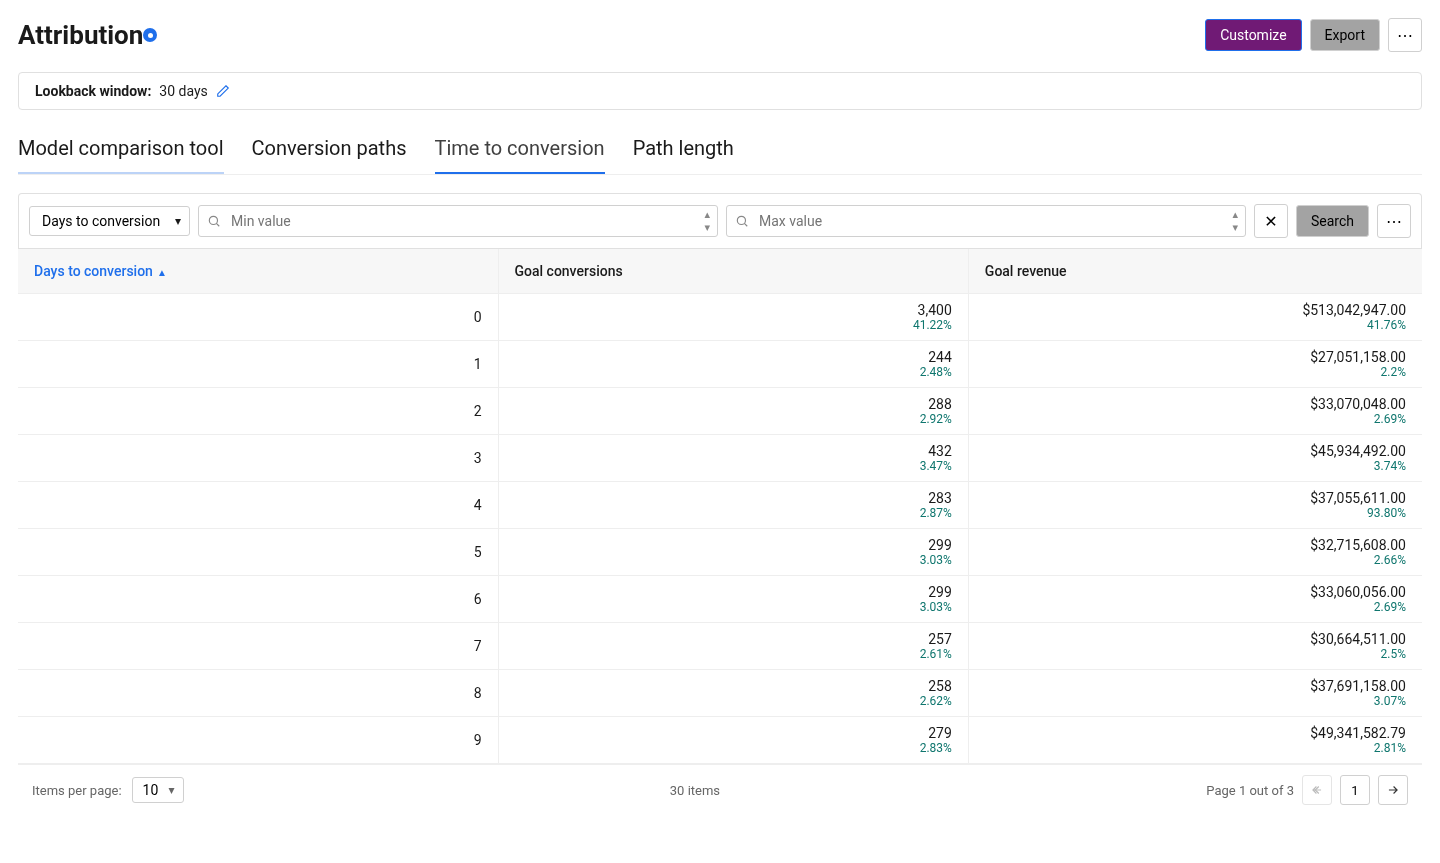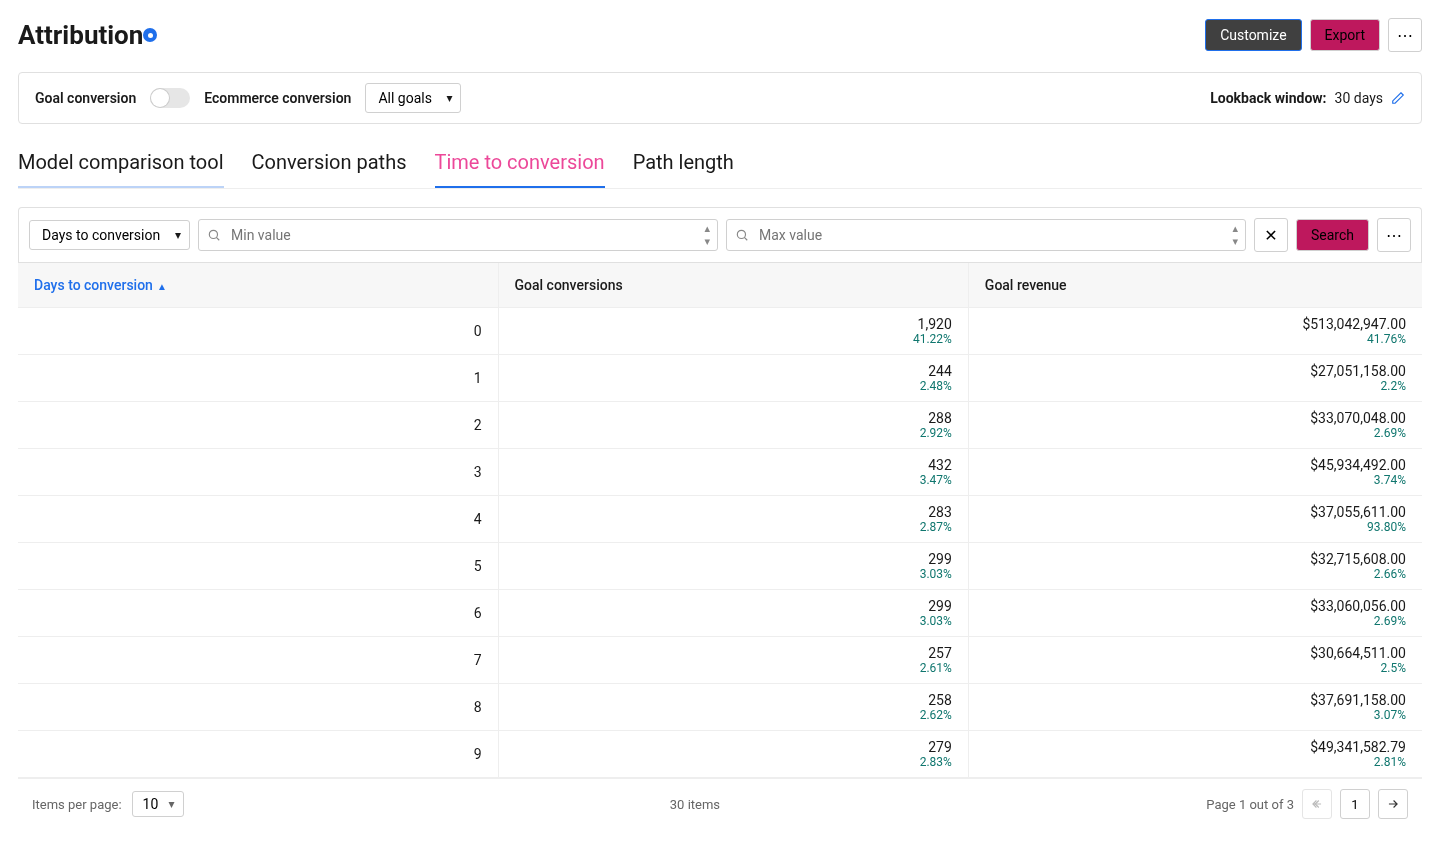--- a/index.html
+++ b/index.html
@@ -3,37 +3,37 @@
 <meta charset="utf-8">
 <style>
 * { margin:0; padding:0; box-sizing:border-box; font-family:-apple-system,BlinkMacSystemFont,"Segoe UI",Roboto,Helvetica,Arial,sans-serif; }
 body { background:#fff; color:#1a1a1a; padding:18px 18px 0; width:1440px; }
 .header { display:flex; justify-content:space-between; align-items:center; margin-bottom:20px; }
 .title-wrap { display:flex; align-items:center; }
 .title { font-size:26px; font-weight:700; }
 .help-badge { width:14px; height:14px; border-radius:50%; background:#1f6feb; display:inline-flex; align-items:center; justify-content:center; }
 .help-badge::after { content:""; width:5px; height:5px; border-radius:50%; background:#fff; }
 .header-actions { display:flex; align-items:center; gap:8px; }
-.btn { border:1px solid #d0d0d0; background:#be185d; padding:7px 14px; font-size:14px; border-radius:3px; cursor:pointer; }
-.btn-primary { background:#404040; color:#fff; border-color:#1f6feb; }
+.btn { border:1px solid #d0d0d0; background:#a3a3a3; padding:7px 14px; font-size:14px; border-radius:3px; cursor:pointer; }
+.btn-primary { background:#701a75; color:#fff; border-color:#1f6feb; }
 .icon-btn { width:34px; height:34px; border:1px solid #d0d0d0; background:#fff; border-radius:3px; display:inline-flex; align-items:center; justify-content:center; cursor:pointer; font-size:16px; }
 .filters-bar { border:1px solid #e0e0e0; border-radius:4px; padding:10px 16px; display:flex; align-items:center; justify-content:space-between; margin-bottom:26px; }
 .filters-left { display:flex; align-items:center; gap:14px; }
 .fb-label { font-size:14px; font-weight:600; }
 .toggle { width:40px; height:20px; background:#e6e6e6; border-radius:999px; position:relative; }
 .toggle::after { content:""; position:absolute; width:18px; height:18px; background:#fff; border-radius:50%; top:1px; left:1px; box-shadow:0 0 0 1px #ccc; }
 .select { border:1px solid #d0d0d0; padding:6px 28px 6px 12px; font-size:14px; border-radius:3px; background:#fff; appearance:none; position:relative; }
 .select-wrap { position:relative; display:inline-block; }
 .select-wrap::after { content:"▾"; position:absolute; right:9px; top:50%; transform:translateY(-50%); font-size:12px; pointer-events:none; }
 .lookback { display:flex; align-items:center; gap:8px; font-size:14px; }
 .lookback b { font-weight:700; }
 .pencil { color:#1f6feb; cursor:pointer; }
 .tabs { display:flex; gap:28px; border-bottom:1px solid #eee; margin-bottom:0; }
 .tab { padding:0 0 12px; font-size:20px; color:#1a1a1a; cursor:pointer; border-bottom:2px solid transparent; }
-.tab.active { color:#ec4899; border-bottom-color:#1f6feb; }
+.tab.active { color:#404040; border-bottom-color:#1f6feb; }
 .tab.underline { border-bottom-color:#bcd3f7; }
 .filter-row { display:flex; align-items:center; gap:8px; padding:10px; border:1px solid #e0e0e0; border-bottom:none; border-radius:4px 4px 0 0; margin-top:0; }
 .container2 { margin-top:18px; }
 .search-box { flex:1; position:relative; }
 .search-box input { width:100%; border:1px solid #d0d0d0; border-radius:3px; padding:7px 28px 7px 32px; font-size:14px; }
 .search-box .mag { position:absolute; left:9px; top:50%; transform:translateY(-50%); color:#888; }
 .search-box .spin { position:absolute; right:8px; top:50%; transform:translateY(-50%); color:#888; font-size:11px; }
 .table { width:100%; border-collapse:collapse; }
 .table th, .table td { border-bottom:1px solid #eee; }
 .table th { background:#f7f7f7; font-size:14px; font-weight:500; text-align:left; padding:14px 16px; border-top:1px solid #e0e0e0; }
@@ -67,30 +67,20 @@
   <div class="header-actions">
     <button class="btn btn-primary">Customize</button>
     <button class="btn">Export</button>
     <button class="icon-btn">
       <span>⋯</span>
     </button>
   </div>
 </div>
 
 <div class="filters-bar">
-  <div class="filters-left">
-    <span class="fb-label">Goal conversion</span>
-    <div class="toggle"></div>
-    <span class="fb-label">Ecommerce conversion</span>
-    <span class="select-wrap">
-      <select class="select">
-        <option>All goals</option>
-      </select>
-    </span>
-  </div>
   <div class="lookback">
     <b>Lookback window:</b>
     <span>30 days</span>
     <span class="pencil">
       <svg width="14" height="14" viewBox="0 0 24 24" fill="none" stroke="#1f6feb" stroke-width="2">
           <path d="M17 3l4 4L7 21H3v-4L17 3z"></path>
         </svg>
     </span>
   </div>
 </div>
@@ -145,21 +135,21 @@
           <span>Days to conversion</span><span class="sort-ic">▲</span>
         </th>
         <th class="col2">Goal conversions</th>
         <th class="col3">Goal revenue</th>
       </tr>
     </thead>
     <tbody id="tbody">
     <tr>
           <td class="td-days">0</td>
           <td class="td-num">
-            <div class="val-main">1,920</div>
+            <div class="val-main">3,400</div>
             <div class="val-sub">41.22%</div>
           </td>
           <td class="td-num">
             <div class="val-main">$513,042,947.00</div>
             <div class="val-sub">41.76%</div>
           </td>
         </tr>
         <tr>
           <td class="td-days">1</td>
           <td class="td-num">

